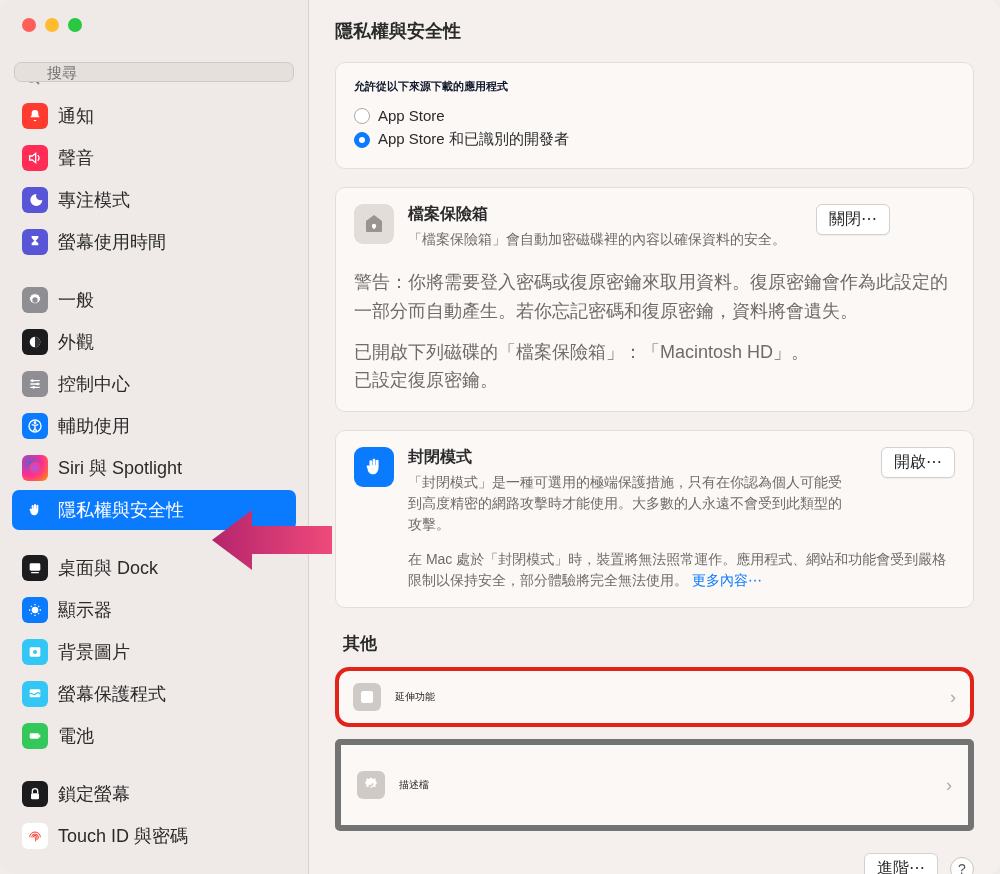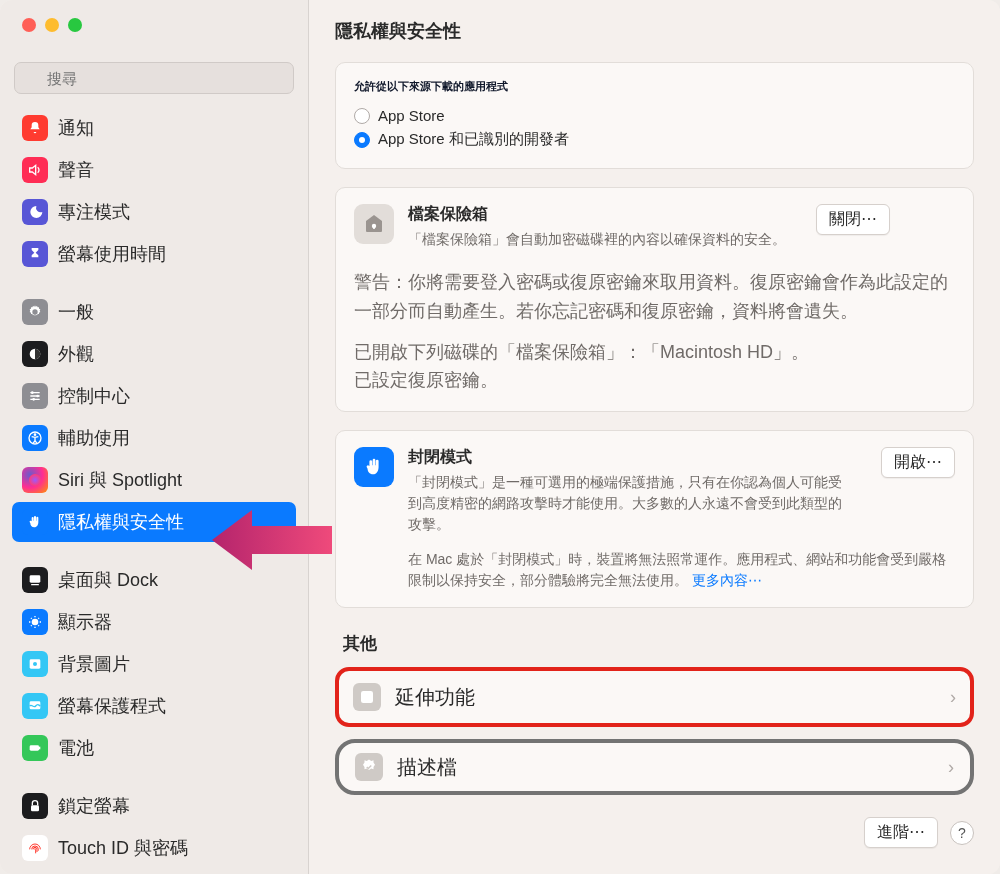--- a/index.html
+++ b/index.html
@@ -34,21 +34,21 @@
 }
 .dot { width: 14px; height: 14px; border-radius: 50%; }
 .dot.red { background: #ff5f57; }
 .dot.yellow { background: #febc2e; }
 .dot.green { background: #28c840; }
 .search-wrap {
   padding: 14px 14px 10px 14px;
 }
 .search {
   width: 100%;
-  height: 32px;
+  height: 20px;
   border-radius: 7px;
   border: 1px solid #d0cac7;
   background: #e6e0dd;
   padding: 0 10px 0 32px;
   font-size: 15px;
   color: #8a8683;
   position: relative;
 }
 .search-container { position: relative; }
 .search-icon {
@@ -199,42 +199,42 @@
 }
 .link { color: #0a7aff; cursor: pointer; }
 .other-title {
   font-size: 17px;
   font-weight: 700;
   color: #2a2a2a;
   margin: 24px 0 12px 8px;
 }
 .list-row {
   background: #fbf8f6;
-  border: 4px solid #737373;
-  border-radius: 20px;
-  padding: 10px 16px;
+  border: 6px solid #737373;
+  border-radius: 5px;
+  padding: 26px 16px;
   display: flex;
   align-items: center;
   gap: 14px;
   margin-bottom: 12px;
 }
 .list-row.highlight {
   border: 4px solid #e2231a;
   border-radius: 14px;
   padding: 12px 14px;
 }
 .list-icon {
   width: 28px; height: 28px;
   border-radius: 6px;
   background: #cfcac6;
   display: flex;
   align-items: center;
   justify-content: center;
 }
-.list-label { flex: 1; font-size: 20px; color: #2a2a2a; font-weight: 500; }
+.list-label { flex: 1; font-size: 10px; color: #2a2a2a; font-weight: 500; }
 .chevron { color: #b0aaa7; font-size: 18px; }
 .footer {
   display: flex;
   justify-content: flex-end;
   align-items: center;
   gap: 12px;
   padding-top: 10px;
 }
 .help-btn {
   width: 24px; height: 24px;

